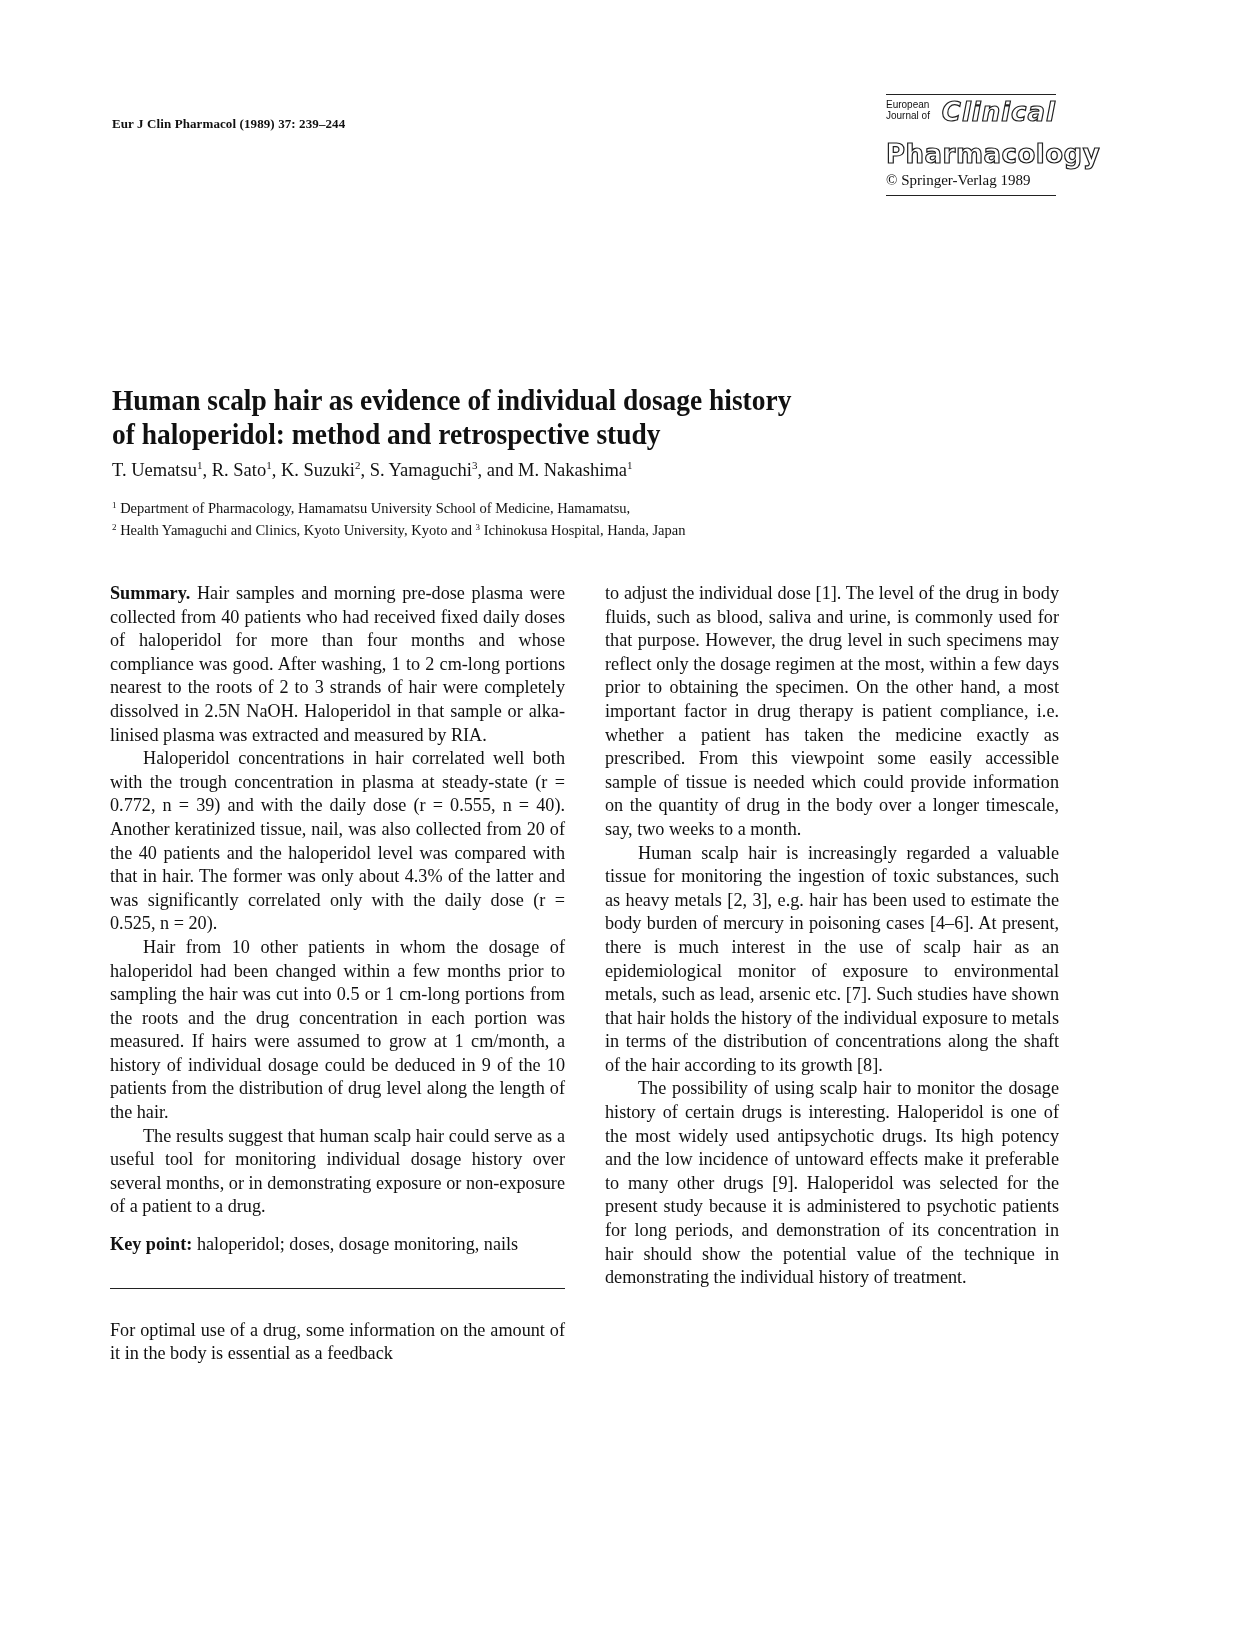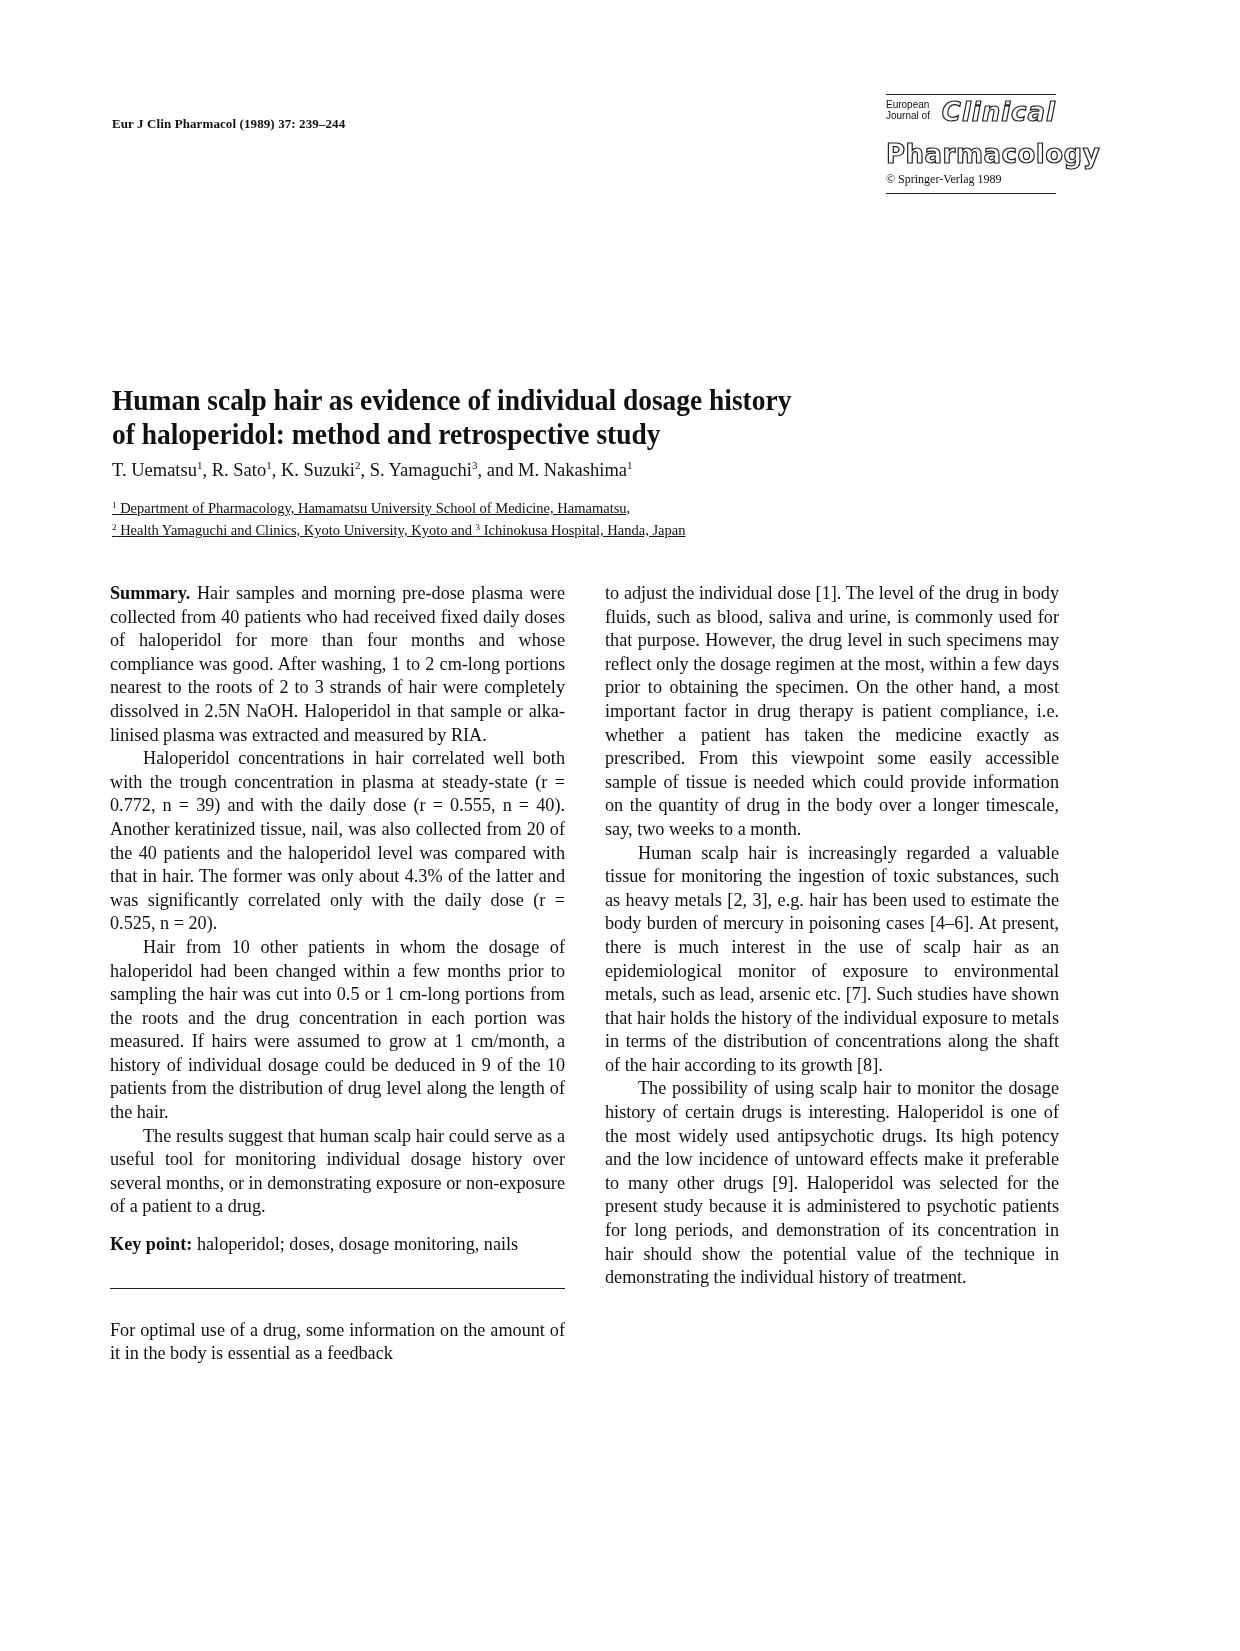--- a/index.html
+++ b/index.html
@@ -18,32 +18,32 @@
   .journal-box .rule.top { margin-bottom: 4px; }
   .journal-box .rule.bottom { margin-top: 6px; }
   .jrow1 { display: flex; align-items: flex-end; justify-content: space-between; height: 26px; }
   .jsmall { font-family: "Liberation Sans", sans-serif; font-size: 10px; margin-bottom: 4px; }
   .outline {
     font-family: "DejaVu Sans", sans-serif; font-weight: bold; color: #fff;
     -webkit-text-stroke: 1.2px #222; letter-spacing: 1px;
   }
   .jclin { font-size: 26px; line-height: 26px; font-style: italic; }
   .jpharm { font-size: 26px; line-height: 28px; letter-spacing: 0.5px; margin-top: 15px; }
-  .jcopy { font-size: 12px; margin-top: 4px; }
+  .jcopy { font-size: 15px; margin-top: 4px; }
   .title {
     position: absolute; left: 112px; top: 383px; width: 820px;
     font-weight: bold; font-size: 29.5px; line-height: 34px;
     transform: scaleX(0.93); transform-origin: left top;
   }
   .authors {
     position: absolute; left: 112px; top: 459px; font-size: 18.5px; text-align: center;
   }
   .authors sup { font-size: 11px; vertical-align: 7px; }
   .affil {
-    position: absolute; left: 112px; top: 496px; font-size: 14.5px; line-height: 19px; text-decoration: underline;
+    position: absolute; left: 112px; top: 496px; font-size: 14.5px; line-height: 19px;
   }
   .affil sup { font-size: 9px; vertical-align: 5px; }
   .col {
     position: absolute; top: 582px; width: 455px;
     font-size: 18.2px; line-height: 23.6px; text-align: justify; hyphens: manual;
   }
   .col.left { left: 110px; }
   .col.right { left: 605px; width: 454px; }
   .col p { margin: 0; }
   .col p.indent { text-indent: 33px; }

